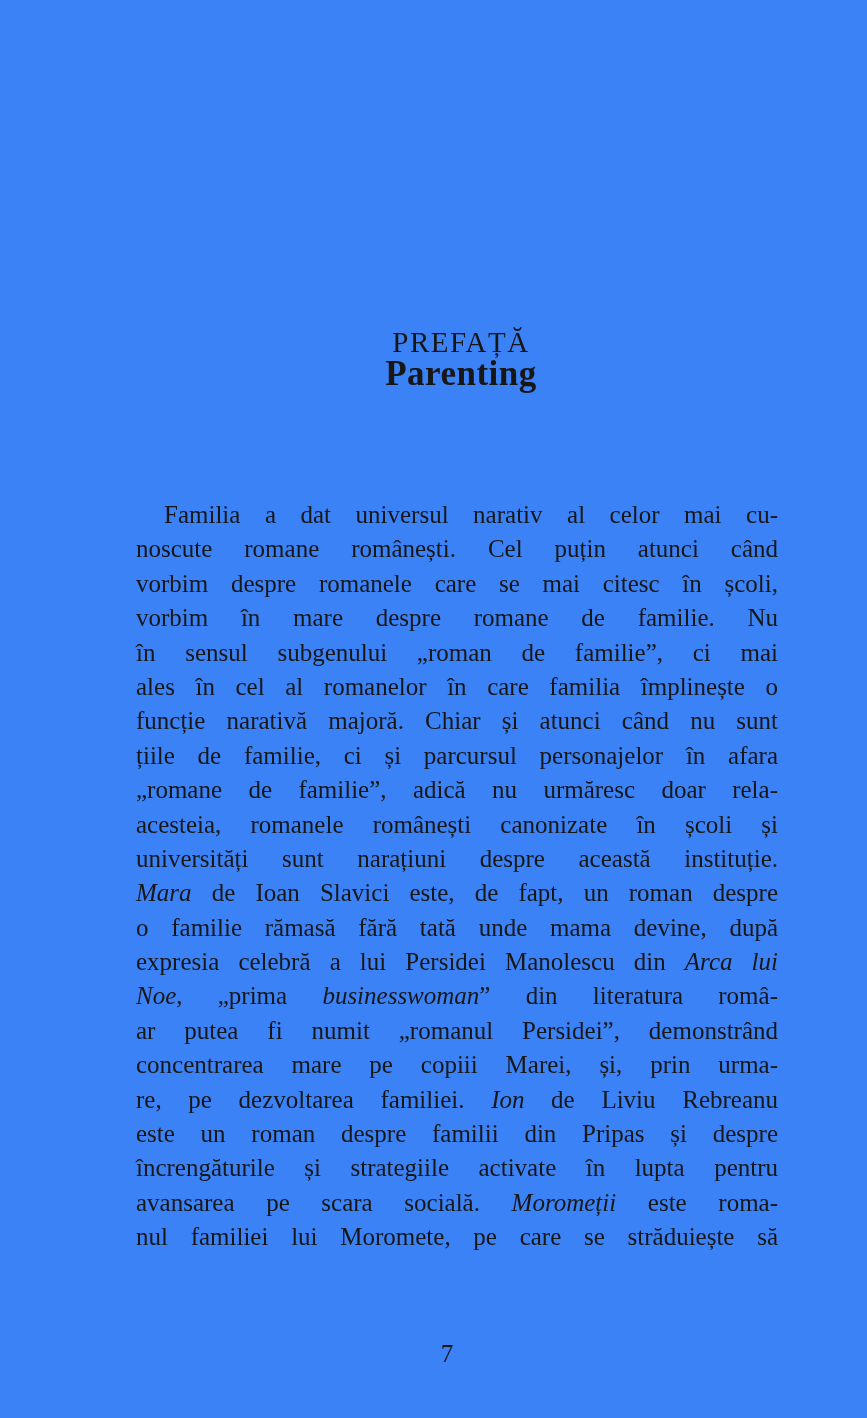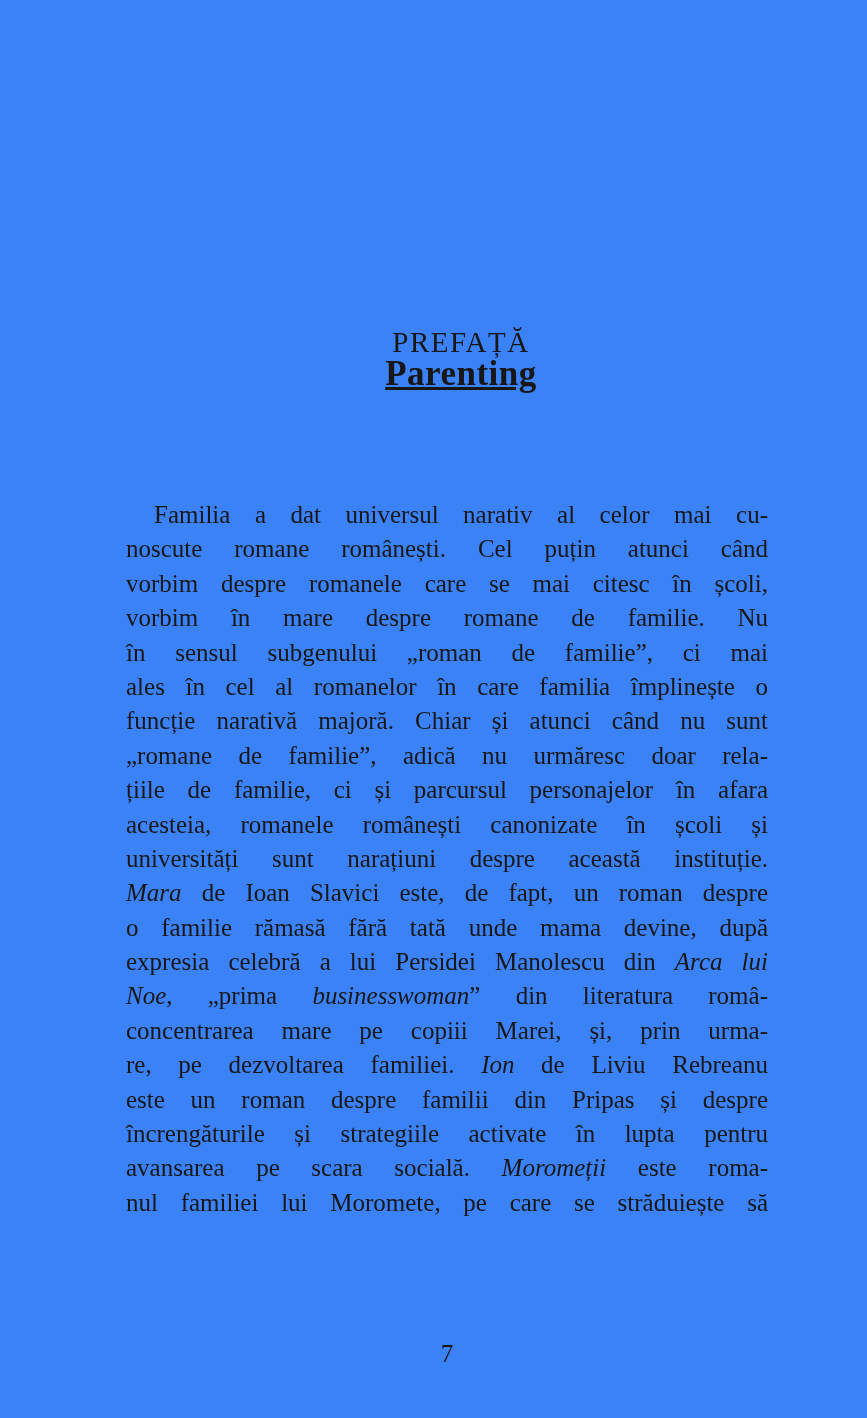--- a/index.html
+++ b/index.html
@@ -33,26 +33,25 @@
   .title {
     position: absolute;
     top: 356px;
     left: 140px;
     width: 642px;
     text-align: center;
     font-size: 35px;
     font-weight: bold;
     letter-spacing: 0.5px;
     line-height: 1;
-    text-decoration: underline;
   }
   .body-text {
     position: absolute;
     top: 498px;
-    left: 126px;
+    left: 136px;
     width: 642px;
     font-size: 25px;
   }
   .line {
     height: 34.4px;
     line-height: 34.4px;
     text-align: justify;
     text-align-last: justify;
     text-justify: inter-word;
   }
@@ -76,28 +75,29 @@
   <div class="kicker">PREFAȚĂ</div>
   <div class="title">Parenting</div>
   <div class="body-text">
       <div class="line indent"><span>Familia a dat universul narativ al celor mai cu-</span></div>
       <div class="line"><span>noscute romane românești. Cel puțin atunci când</span></div>
       <div class="line"><span>vorbim despre romanele care se mai citesc în școli,</span></div>
       <div class="line"><span>vorbim în mare despre romane de familie. Nu</span></div>
       <div class="line"><span>în sensul subgenului „roman de familie”, ci mai</span></div>
       <div class="line"><span>ales în cel al romanelor în care familia împlinește o</span></div>
       <div class="line"><span>funcție narativă majoră. Chiar și atunci când nu sunt</span></div>
+      <div class="line"><span>țiile de familie, ci și parcursul personajelor în afara</span></div>
       <div class="line"><span>„romane de familie”, adică nu urmăresc doar rela-</span></div>
-      <div class="line"><span>țiile de familie, ci și parcursul personajelor în afara</span></div>
       <div class="line"><span>acesteia, romanele românești canonizate în școli și</span></div>
       <div class="line"><span>universități sunt narațiuni despre această instituție.</span></div>
       <div class="line"><i>Mara</i><span> de Ioan Slavici este, de fapt, un roman despre</span></div>
       <div class="line"><span>o familie rămasă fără tată unde mama devine, după</span></div>
       <div class="line"><span>expresia celebră a lui Persidei Manolescu din </span><i>Arca lui</i></div>
       <div class="line"><i>Noe</i><span>, „prima </span><i>businesswoman</i><span>” din literatura româ-</span></div>
+      <div class="line"><span>ar putea fi numit „romanul Persidei”, demonstrând</span></div>
       <div class="line"><span>concentrarea mare pe copiii Marei, și, prin urma-</span></div>
       <div class="line"><span>re, pe dezvoltarea familiei. </span><i>Ion</i><span> de Liviu Rebreanu</span></div>
       <div class="line"><span>este un roman despre familii din Pripas și despre</span></div>
       <div class="line"><span>încrengăturile și strategiile activate în lupta pentru</span></div>
       <div class="line"><span>avansarea pe scara socială. </span><i>Moromeții</i><span> este roma-</span></div>
       <div class="line"><span>nul familiei lui Moromete, pe care se străduiește să</span></div>
     </div>
   <div class="page-number">7</div>
 </div>
 

